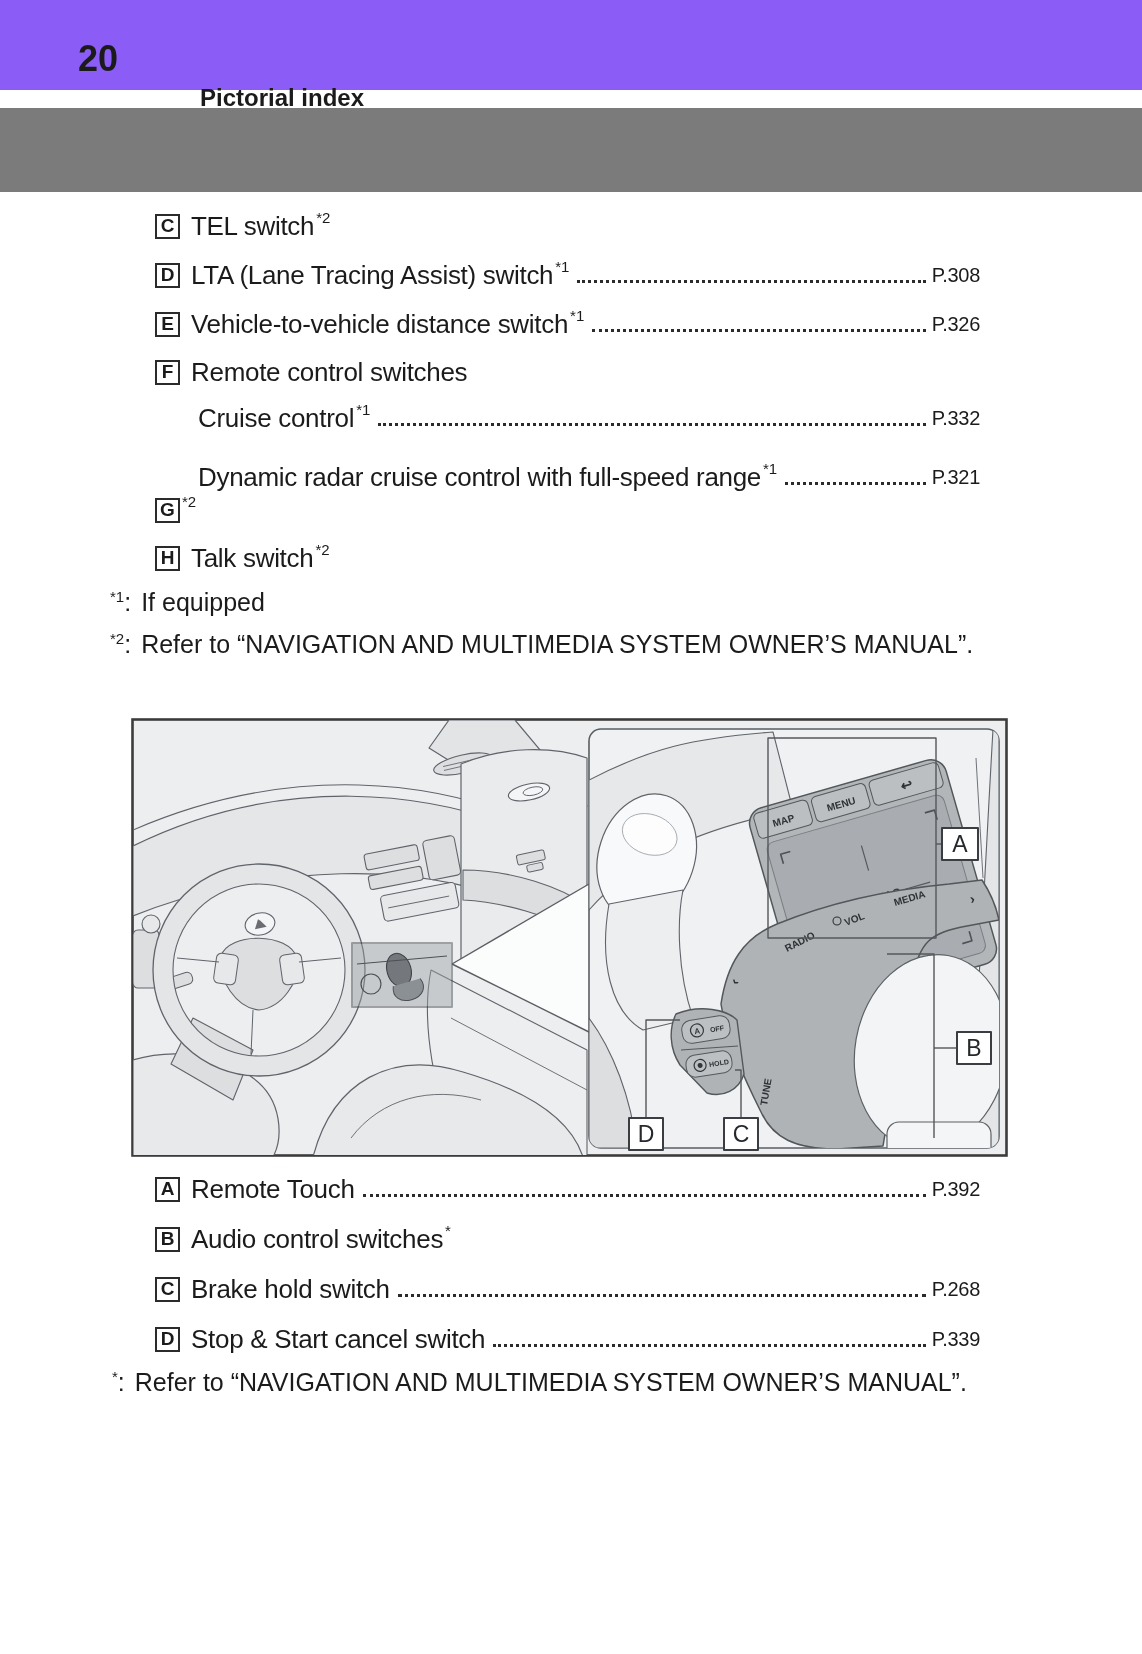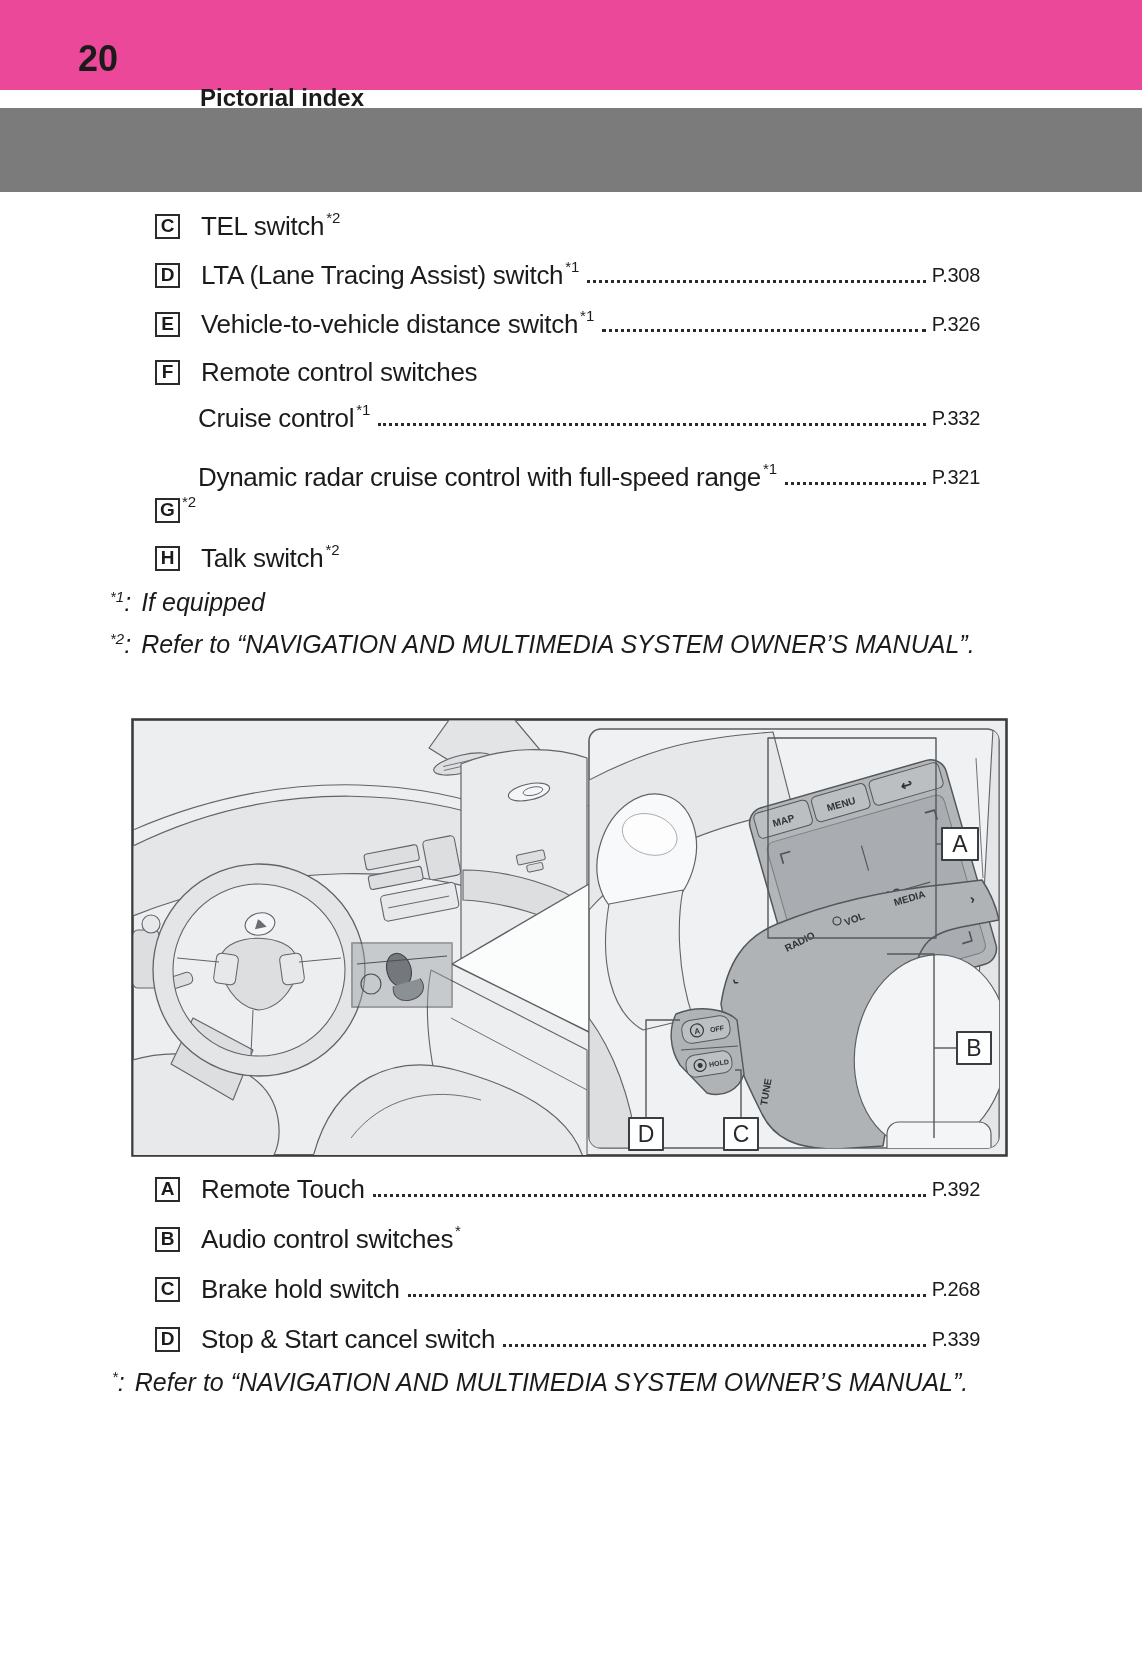--- a/index.html
+++ b/index.html
@@ -1,36 +1,36 @@
 <!DOCTYPE html>
 <html><head>
 <meta charset="utf-8">
 <style>
   html,body { margin:0; padding:0; background:#ffffff; }
   body { width:1142px; height:1654px; position:relative; font-family:"Liberation Sans", sans-serif; color:#1b1b1b; overflow:hidden; }
 
   
-  .hdr { position:absolute; left:0; top:0; width:1142px; height:90px; background:#ec4899; }
+  .hdr { position:absolute; left:0; top:0; width:1142px; height:90px; background:#8b5cf6; }
   .hdr .pgnum { position:absolute; left:78px; top:38px; font-size:36px; font-weight:700; letter-spacing:0; }
   .hdr .title { position:absolute; left:200px; top:48px; font-size:24px; font-weight:700;margin-top:36px; }
   .band { position:absolute; left:0; top:108px; width:1142px; height:84px; background:#7b7b7b; }
 
   
   .li-row { position:absolute; left:155px; width:825px; height:34px; display:flex; align-items:center; }
   .li-row.indent { left:190px; width:790px; }
   .kbox { width:25px; height:25px; box-sizing:border-box; border:2.4px solid #2b2b2b; background:#fff;
           display:flex; align-items:center; justify-content:center; font-size:19px; font-weight:700; flex:none; }
-  .lbl { margin-left:21px; font-size:26px; letter-spacing:-0.3px; white-space:nowrap; }
+  .lbl { margin-left:11px; font-size:26px; letter-spacing:-0.3px; white-space:nowrap; }
   .li-row.indent .lbl { margin-left:8px; }
   .sup { font-size:15px; transform:translateY(-9px); margin-left:2px; white-space:nowrap; }
   .leader { flex:1; min-width:18px; align-self:flex-end; margin:0 6px 9px 8px; border-bottom:3px dotted #2b2b2b; }
   .pageref { font-size:20px; letter-spacing:-0.3px; white-space:nowrap; }
 
   
-  .fn { position:absolute; font-size:25px; white-space:nowrap;font-style:italic; }
+  .fn { position:absolute; font-size:25px; white-space:nowrap; }
   .fn .fnsup { font-size:15px; display:inline-block; transform:translateY(-9px); }
   .fn .fnsep { margin-right:10px; }
 
   
   .figwrap { position:absolute; left:131px; top:718px; width:877px; height:439px; }
   .tinytxt { font-family:"Liberation Sans", sans-serif; font-weight:700; fill:#2e3236; }
   .callout-letter { font-family:"Liberation Sans", sans-serif; font-size:23px; fill:#26292c; }
 </style>
 </head>
 <body>

